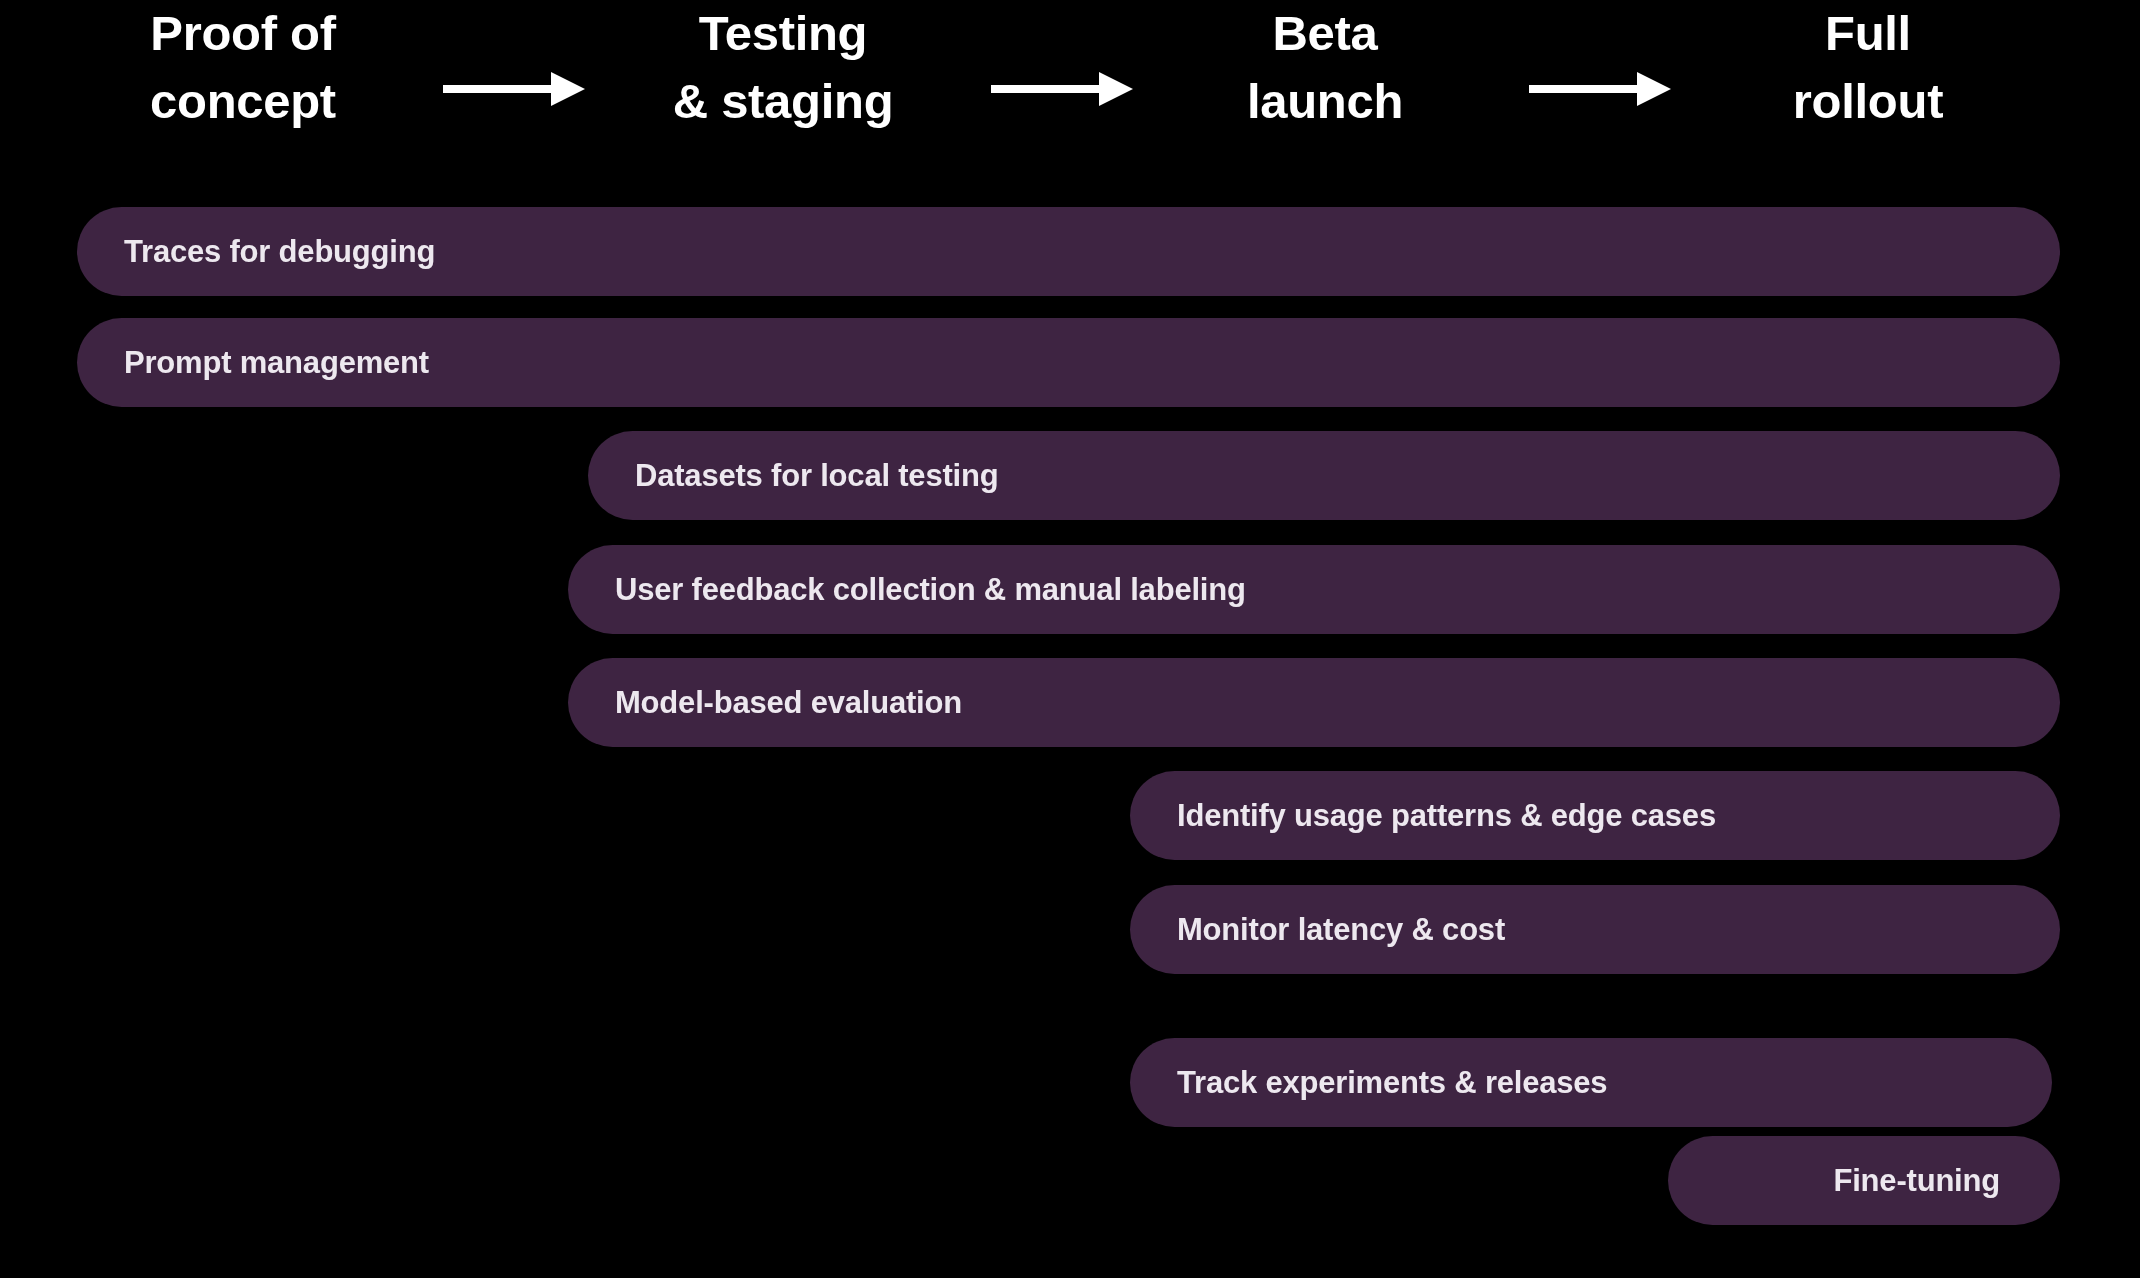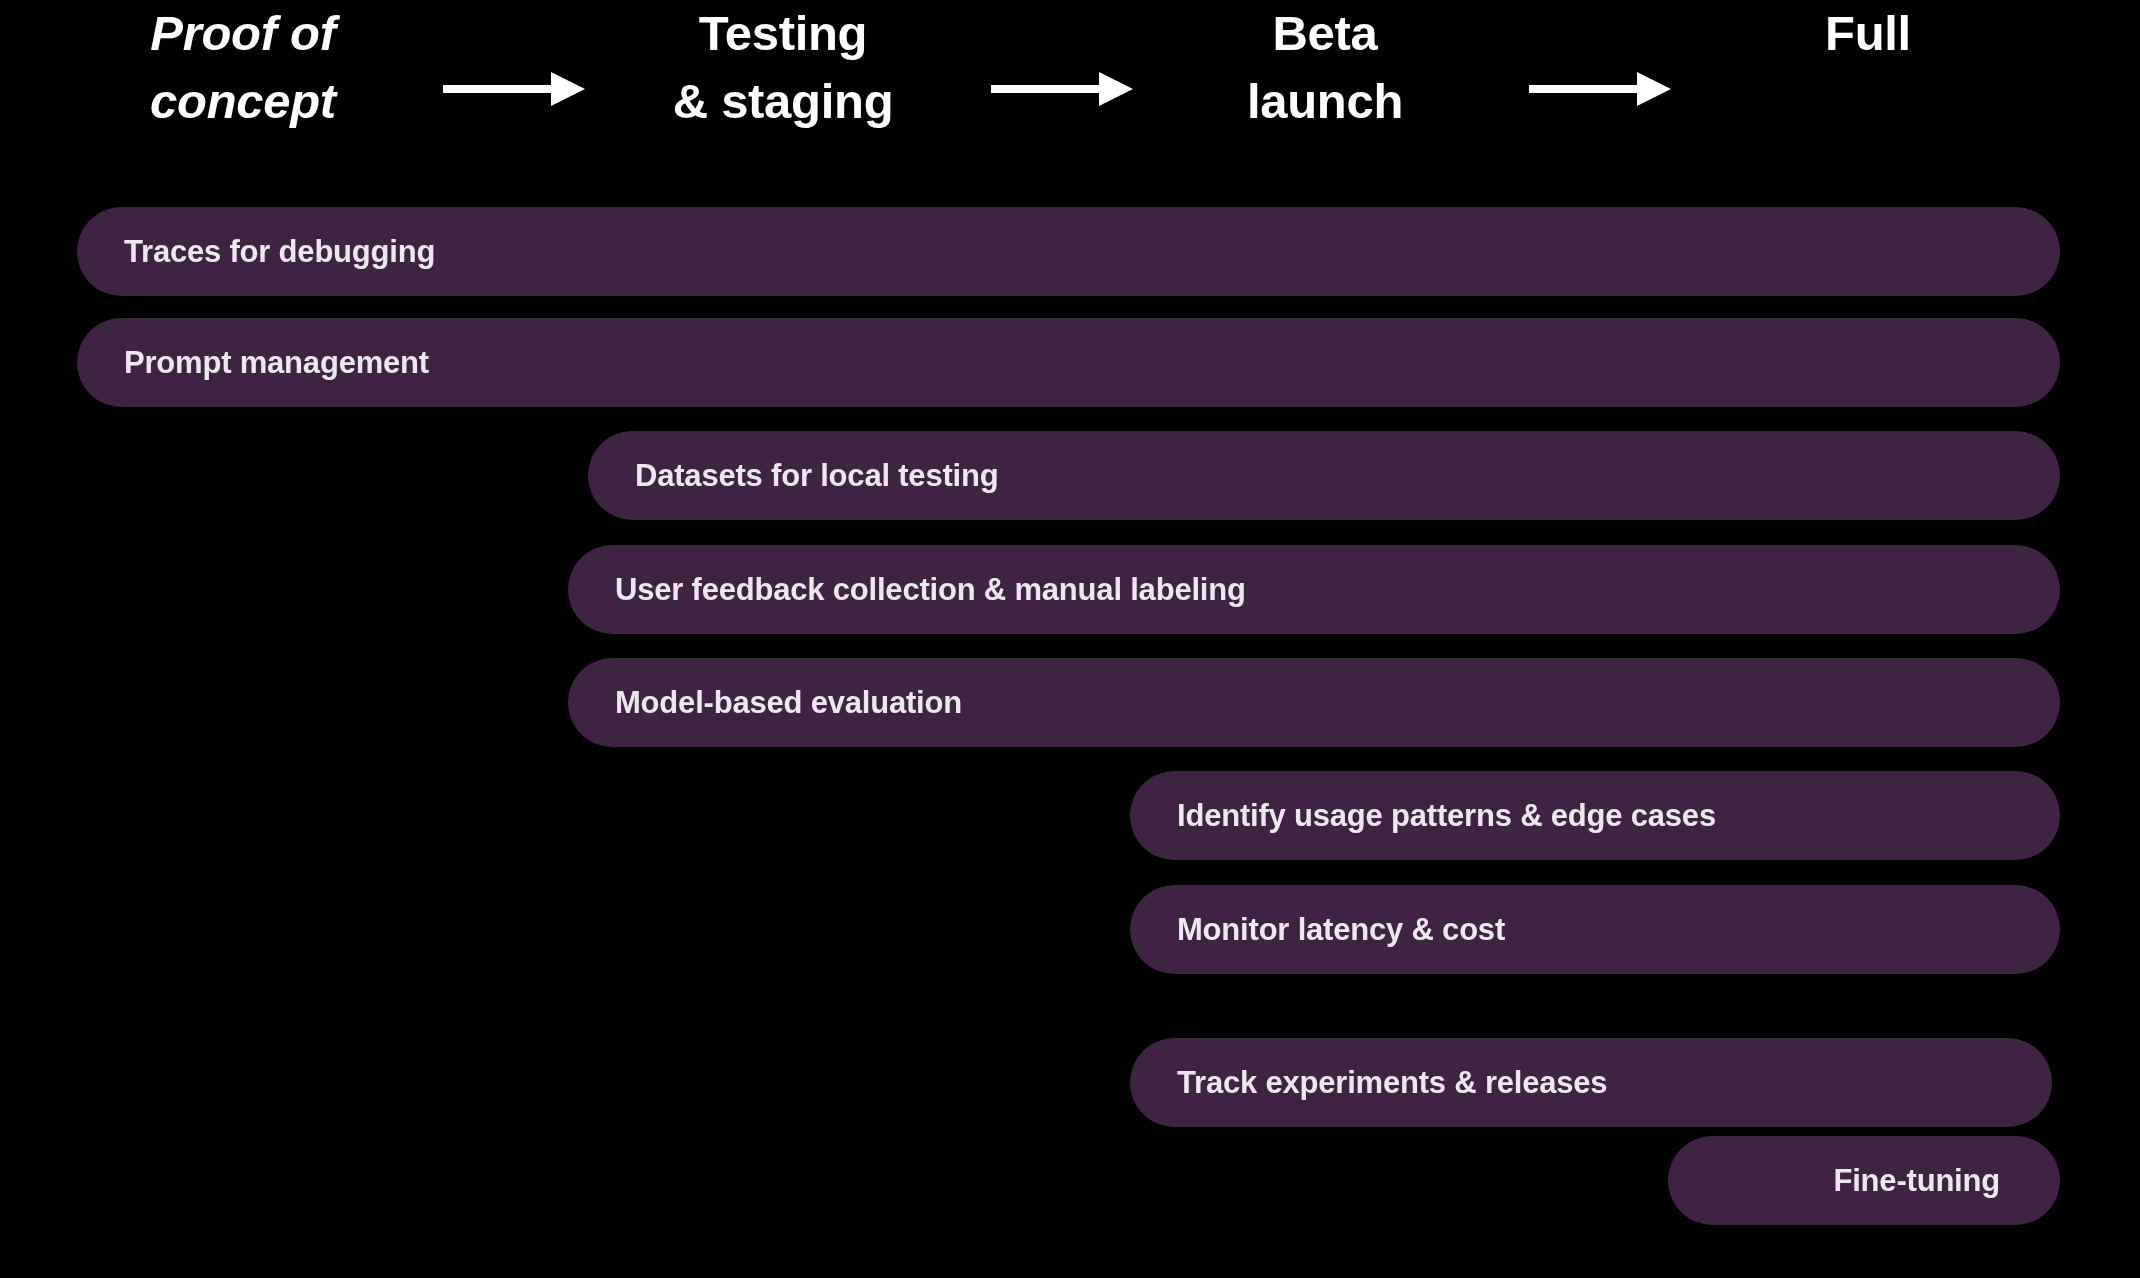--- a/index.html
+++ b/index.html
@@ -77,21 +77,21 @@
   .bar.align-right { justify-content: flex-end; }
   .bar.align-right .bar-label { padding-right: 60px; }
 </style>
 </head>
 <body>
 
 <div id="canvas">
 
   <div id="stage-row">
 
-    <div class="stage-label" style="left:73px;font-style:italic;">
+    <div class="stage-label" style="left:73px;">
       <span class="l1">Proof of</span>
       <span class="l2">concept</span>
     </div>
 
     <div class="stage-arrow" style="left:443px;">
       <svg width="142" height="34" viewBox="0 0 142 34">
         <path d="M0 13 H108 V0 L142 17 L108 34 V21 H0 Z" fill="#FFFFFF"></path>
       </svg>
     </div>
 
@@ -112,20 +112,21 @@
     </div>
 
     <div class="stage-arrow" style="left:1529px;">
       <svg width="142" height="34" viewBox="0 0 142 34">
         <path d="M0 13 H108 V0 L142 17 L108 34 V21 H0 Z" fill="#FFFFFF"></path>
       </svg>
     </div>
 
     <div class="stage-label" style="left:1698px;">
       <span class="l1">Full</span>
+      <span class="l2">rollout</span>
     </div>
 
   </div>
 
   <div id="bars">
 
     <div class="bar align-left" style="left:77px; right:80px; top:207px;">
       <span class="bar-label">Traces for debugging</span>
     </div>
 

